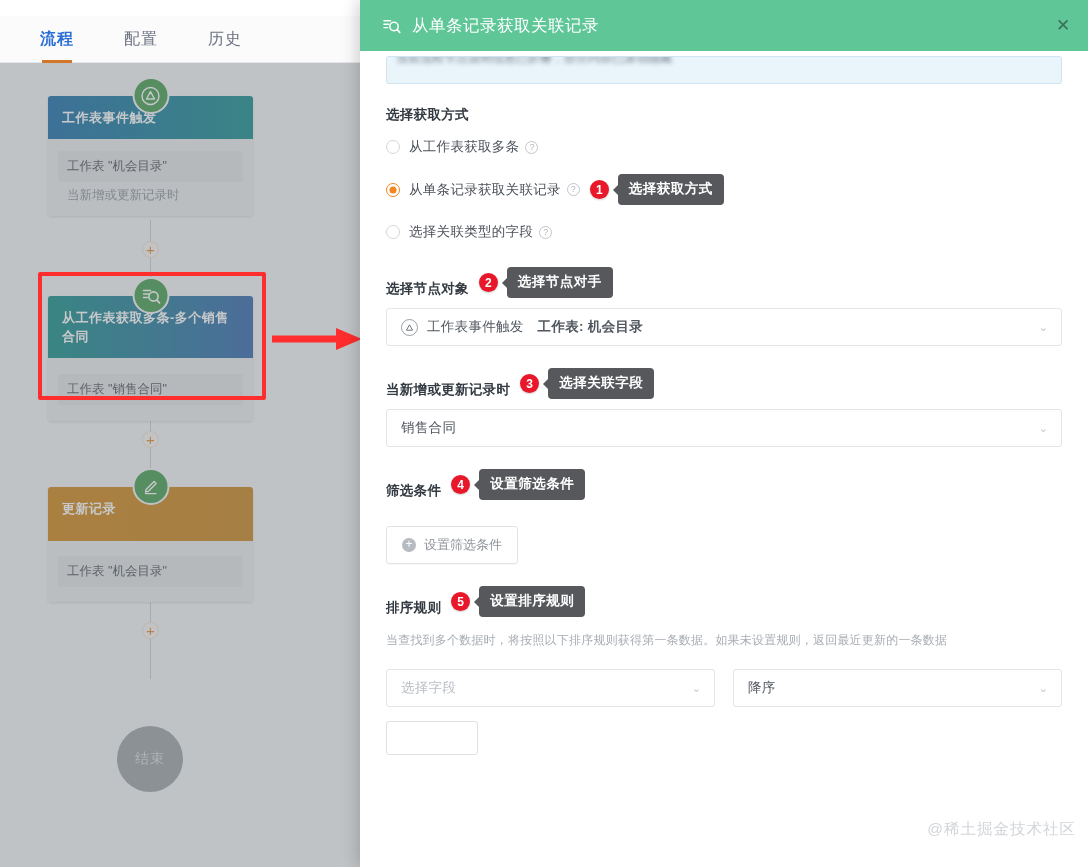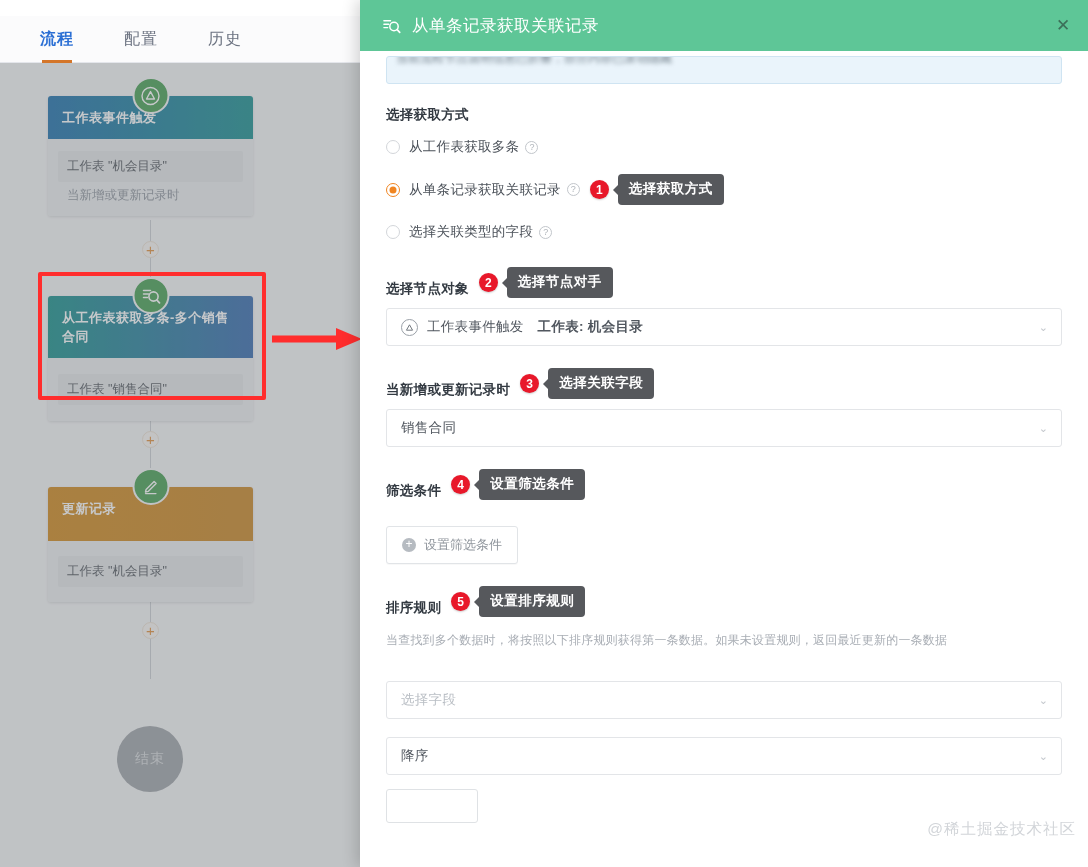--- a/index.html
+++ b/index.html
@@ -383,21 +383,21 @@
         </span>
       </div>
 
       
       <div class="sec-row mt22">
         <span class="sec-label">排序规则</span>
         <span class="badge">5</span>
         <span class="callout">设置排序规则</span>
       </div>
       <div class="hint mt14">当查找到多个数据时，将按照以下排序规则获得第一条数据。如果未设置规则，返回最近更新的一条数据</div>
-      <div class="two-col" style="margin-top:32px;flex-direction:column;">
+      <div class="two-col" style="margin-top:20px;">
         <div>
           <div class="select">
             <span class="val ph">选择字段</span>
             <span class="chev">⌄</span>
           </div>
         </div>
         <div>
           <div class="select">
             <span class="val">降序</span>
             <span class="chev">⌄</span>

